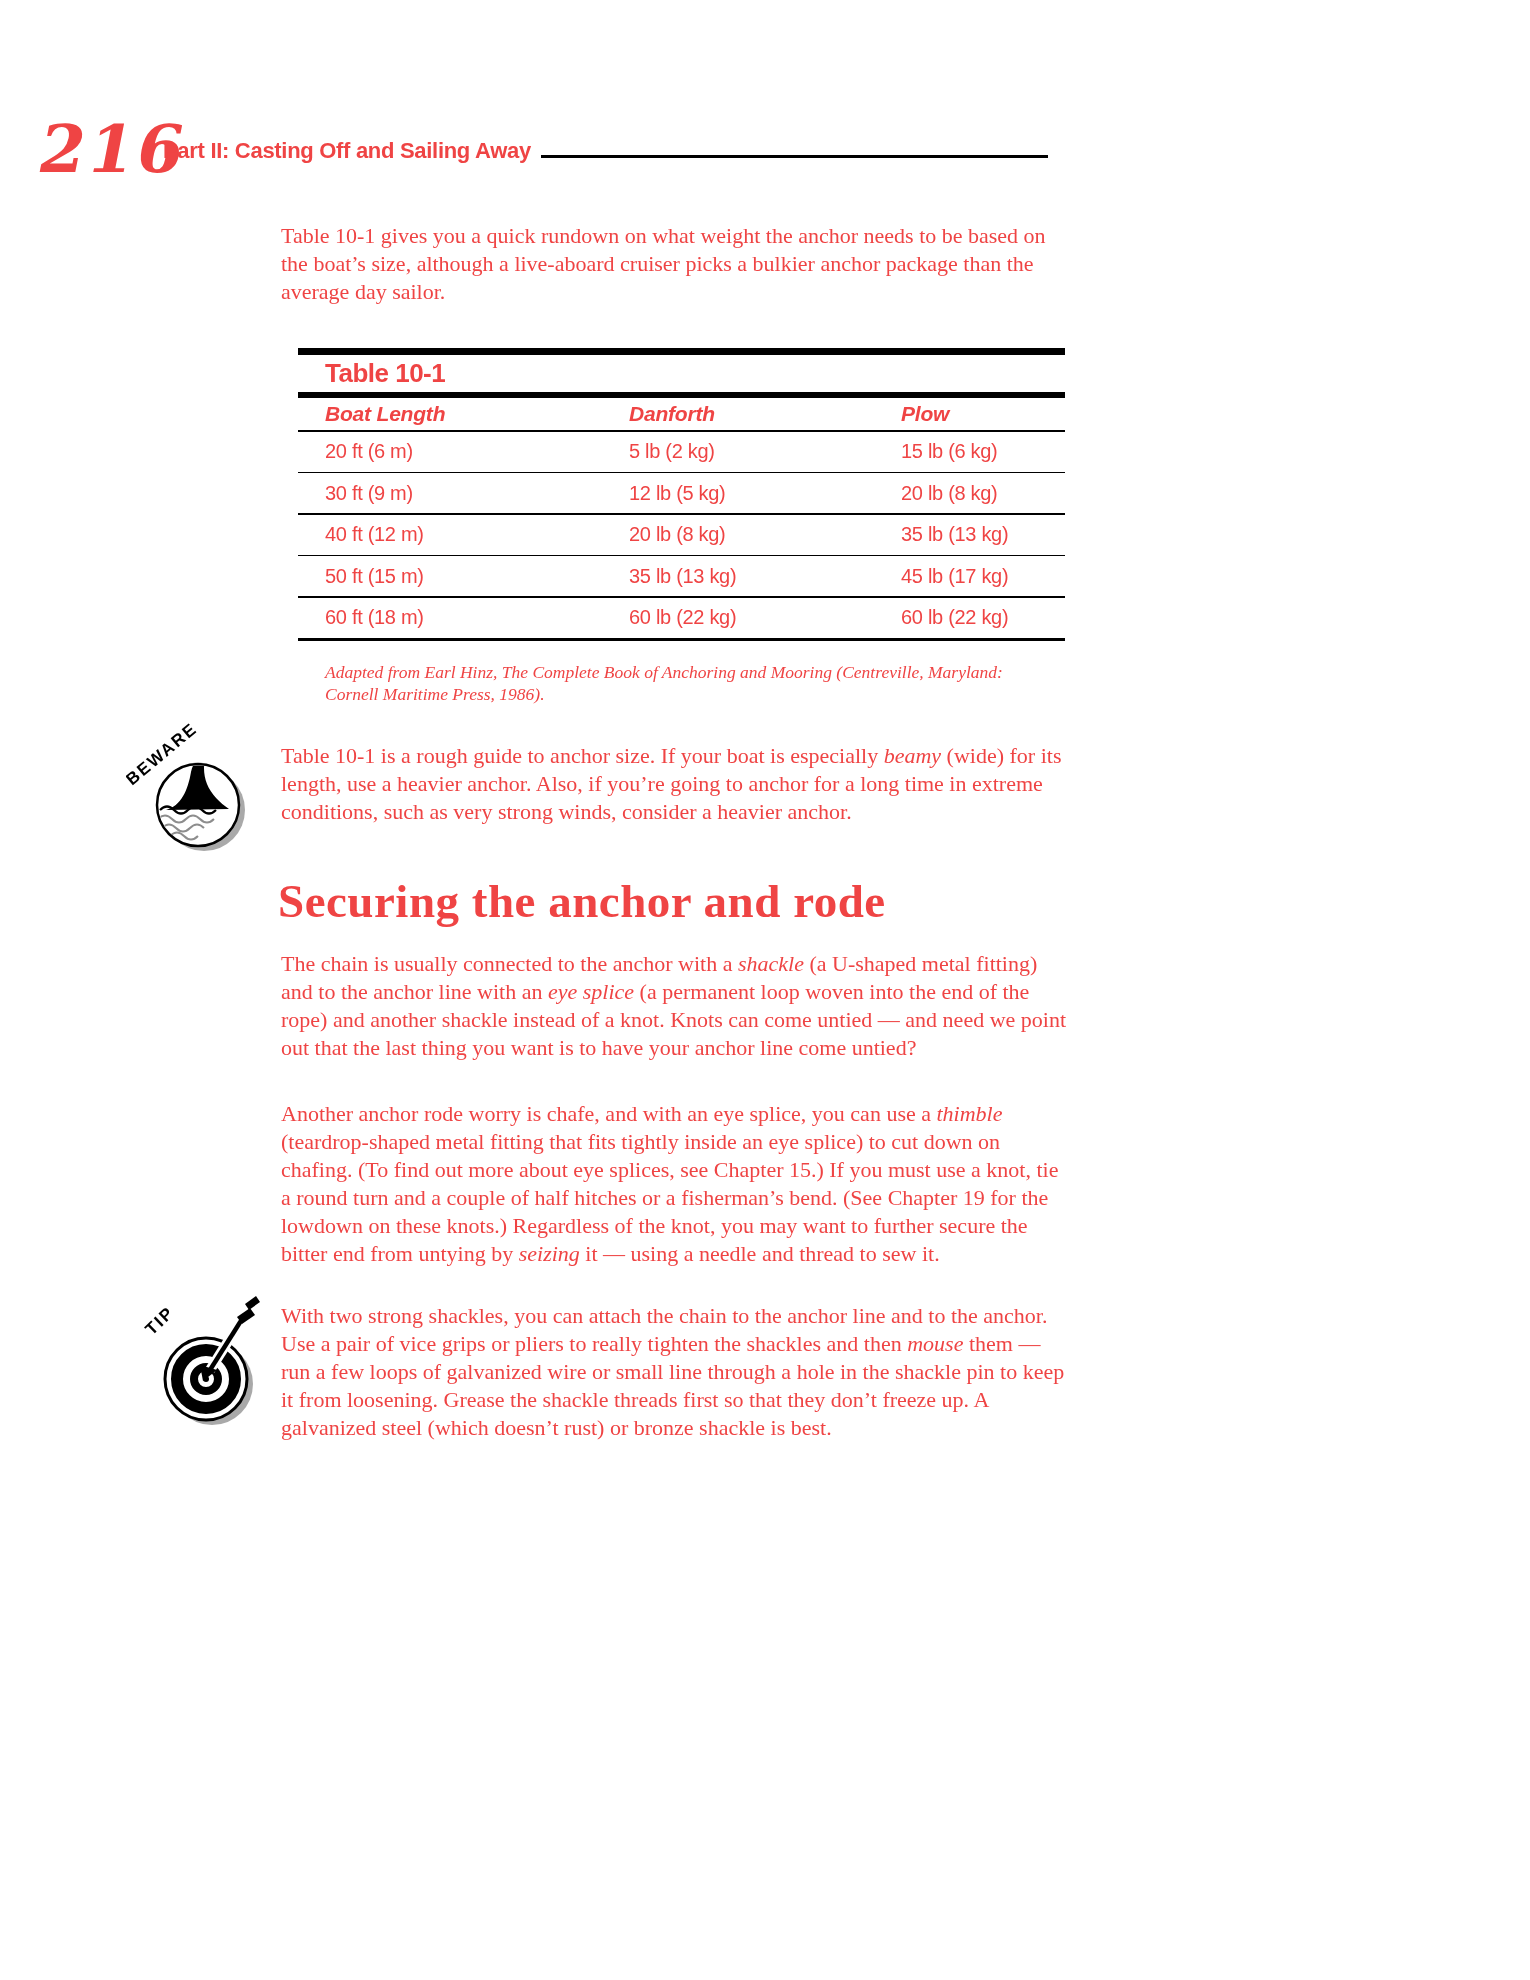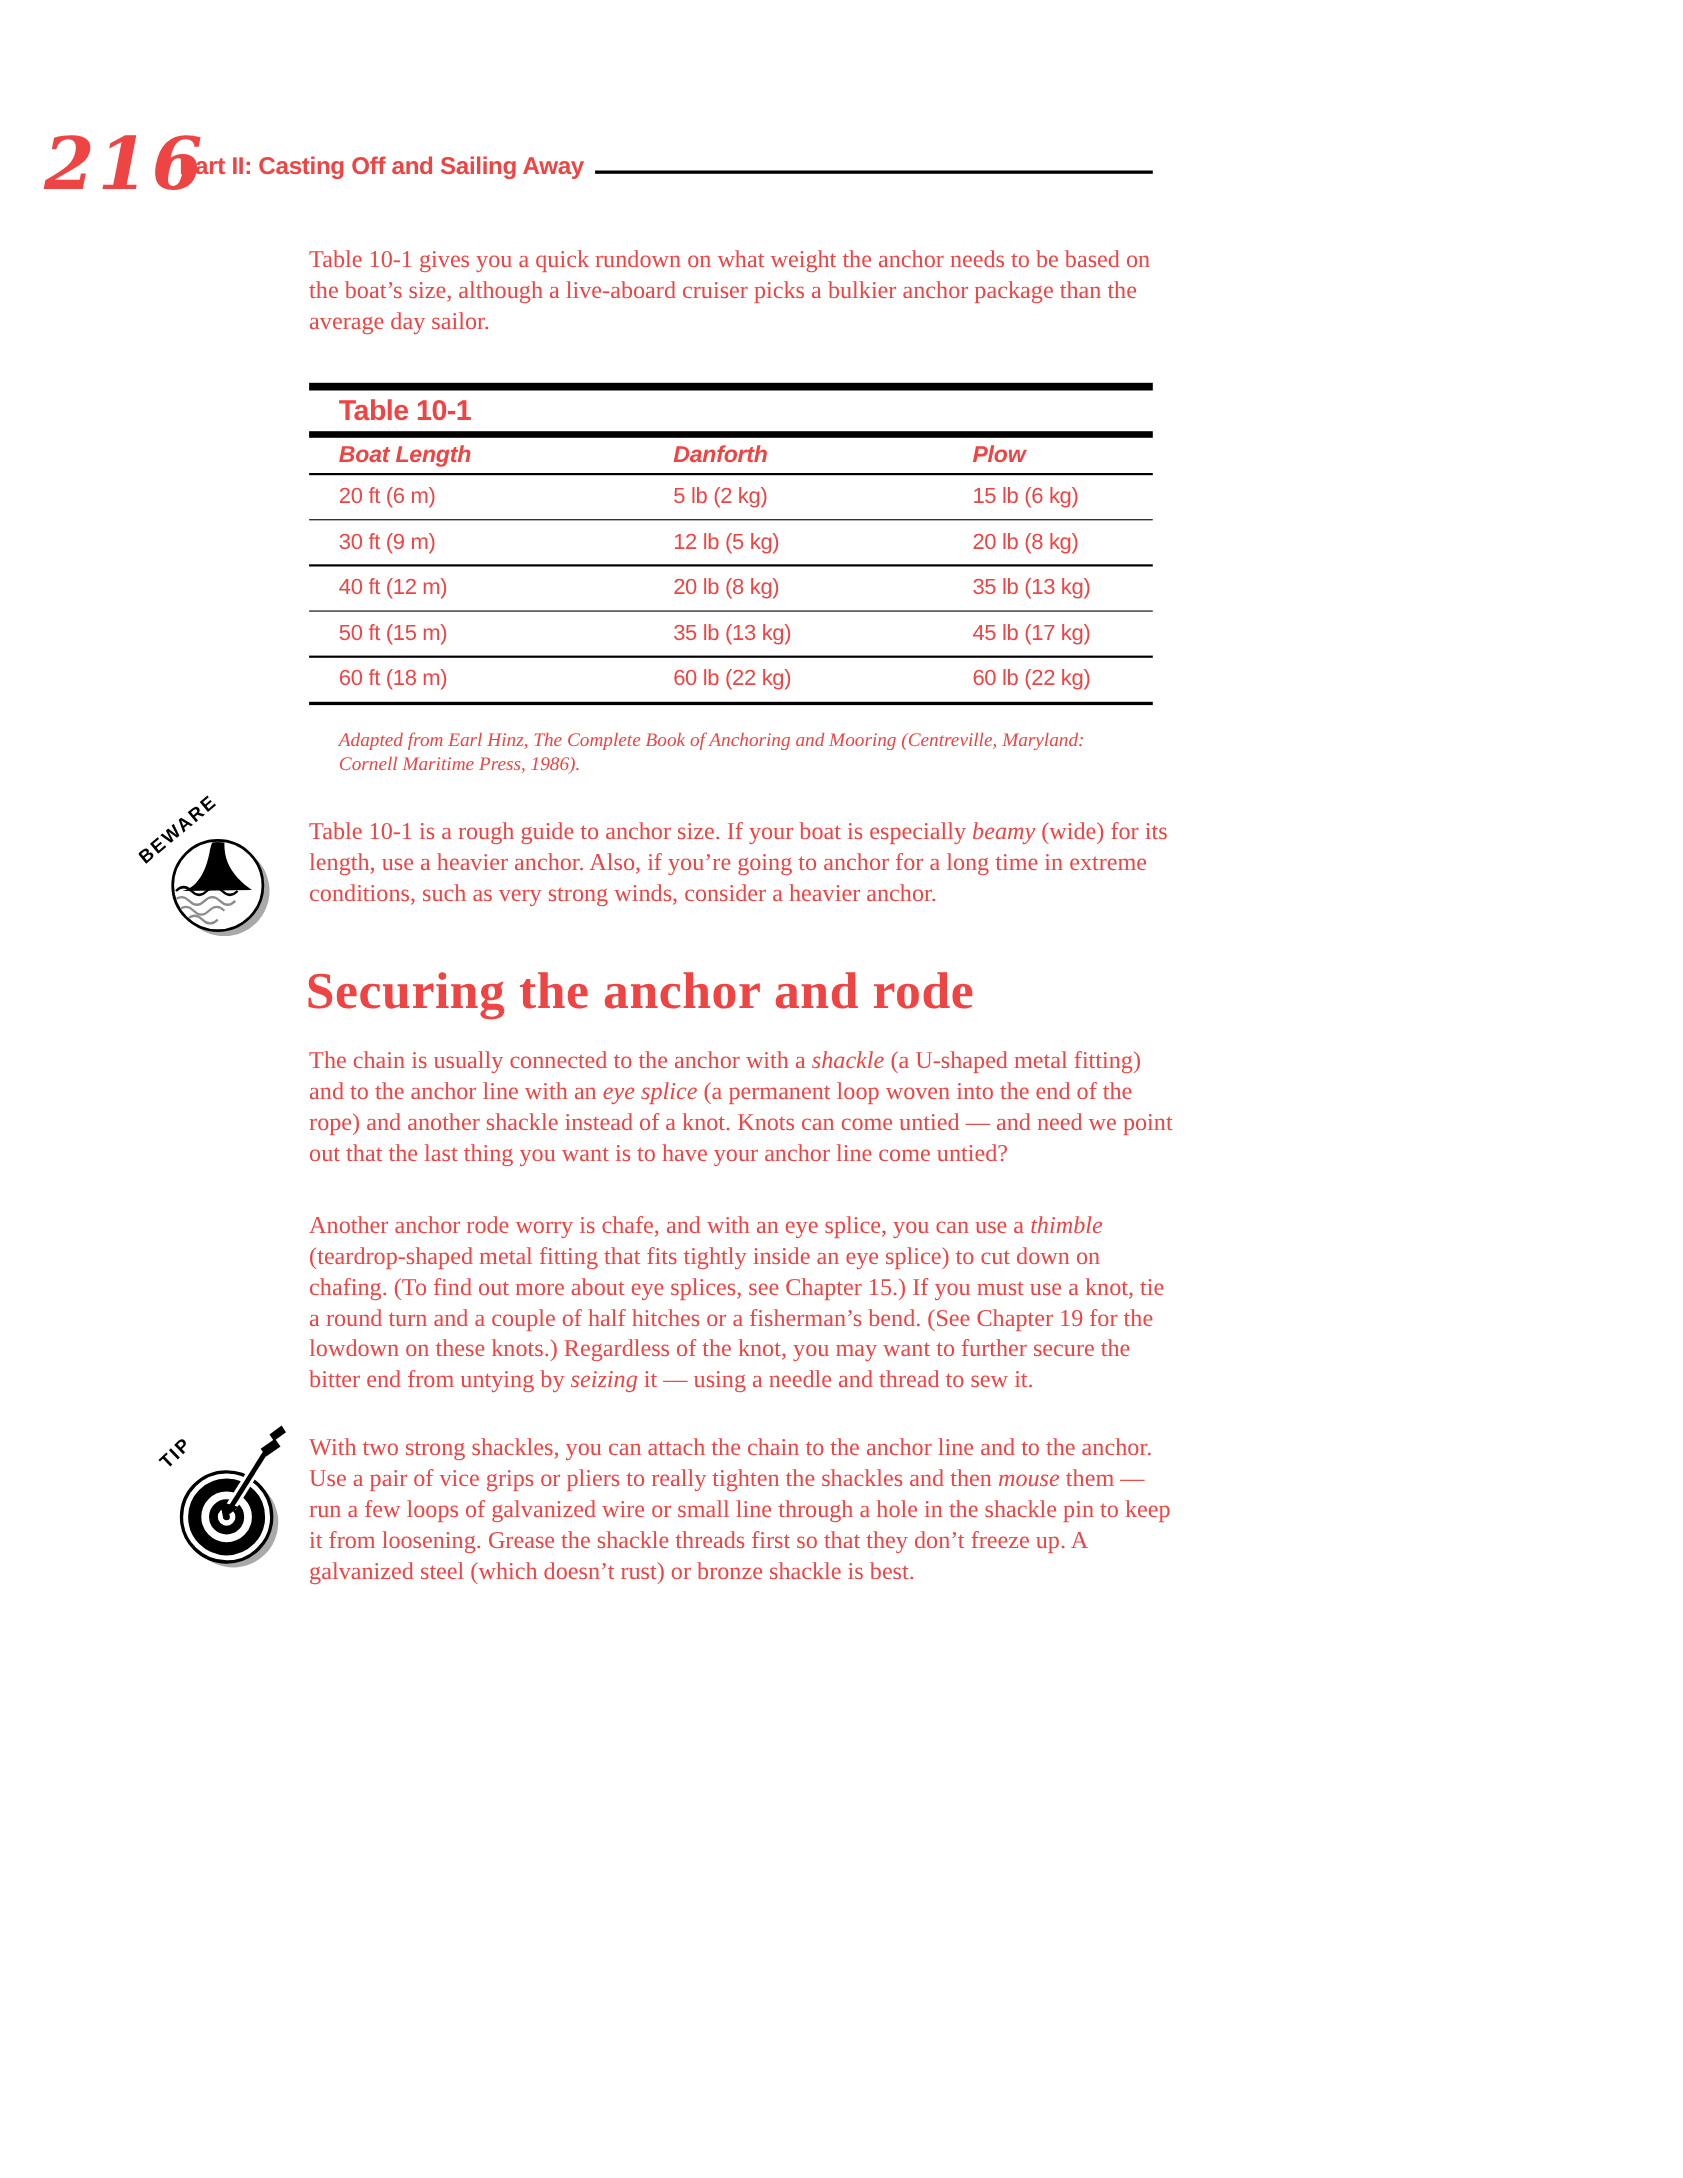--- a/index.html
+++ b/index.html
@@ -35,21 +35,21 @@
   .header-rule { flex: 1; height: 20px; border-bottom: 3px solid #000; margin-left: 10px; }
 
   
   .body-text {
     font-size: 22px; line-height: 28px;
     width: 786px; text-align: left;
   }
   .para em { font-style: italic; }
 
   
-  .table-wrap { left: 281px; top: 348px; width: 767px; }
+  .table-wrap { left: 298px; top: 348px; width: 767px; }
   .bar { background: #000; }
   .bar-thick { height: 7px; }
   .bar-mid { height: 6px; }
   .bar-thin { height: 1.5px; }
   .bar-bottom { height: 3px; }
   .t-title-row { position: relative; height: 37px; display: flex; align-items: center; }
   .t-label {
     padding-left: 27px;
     font-family: "Liberation Sans", sans-serif;
     font-weight: 700; font-size: 26px; letter-spacing: -0.5px;

